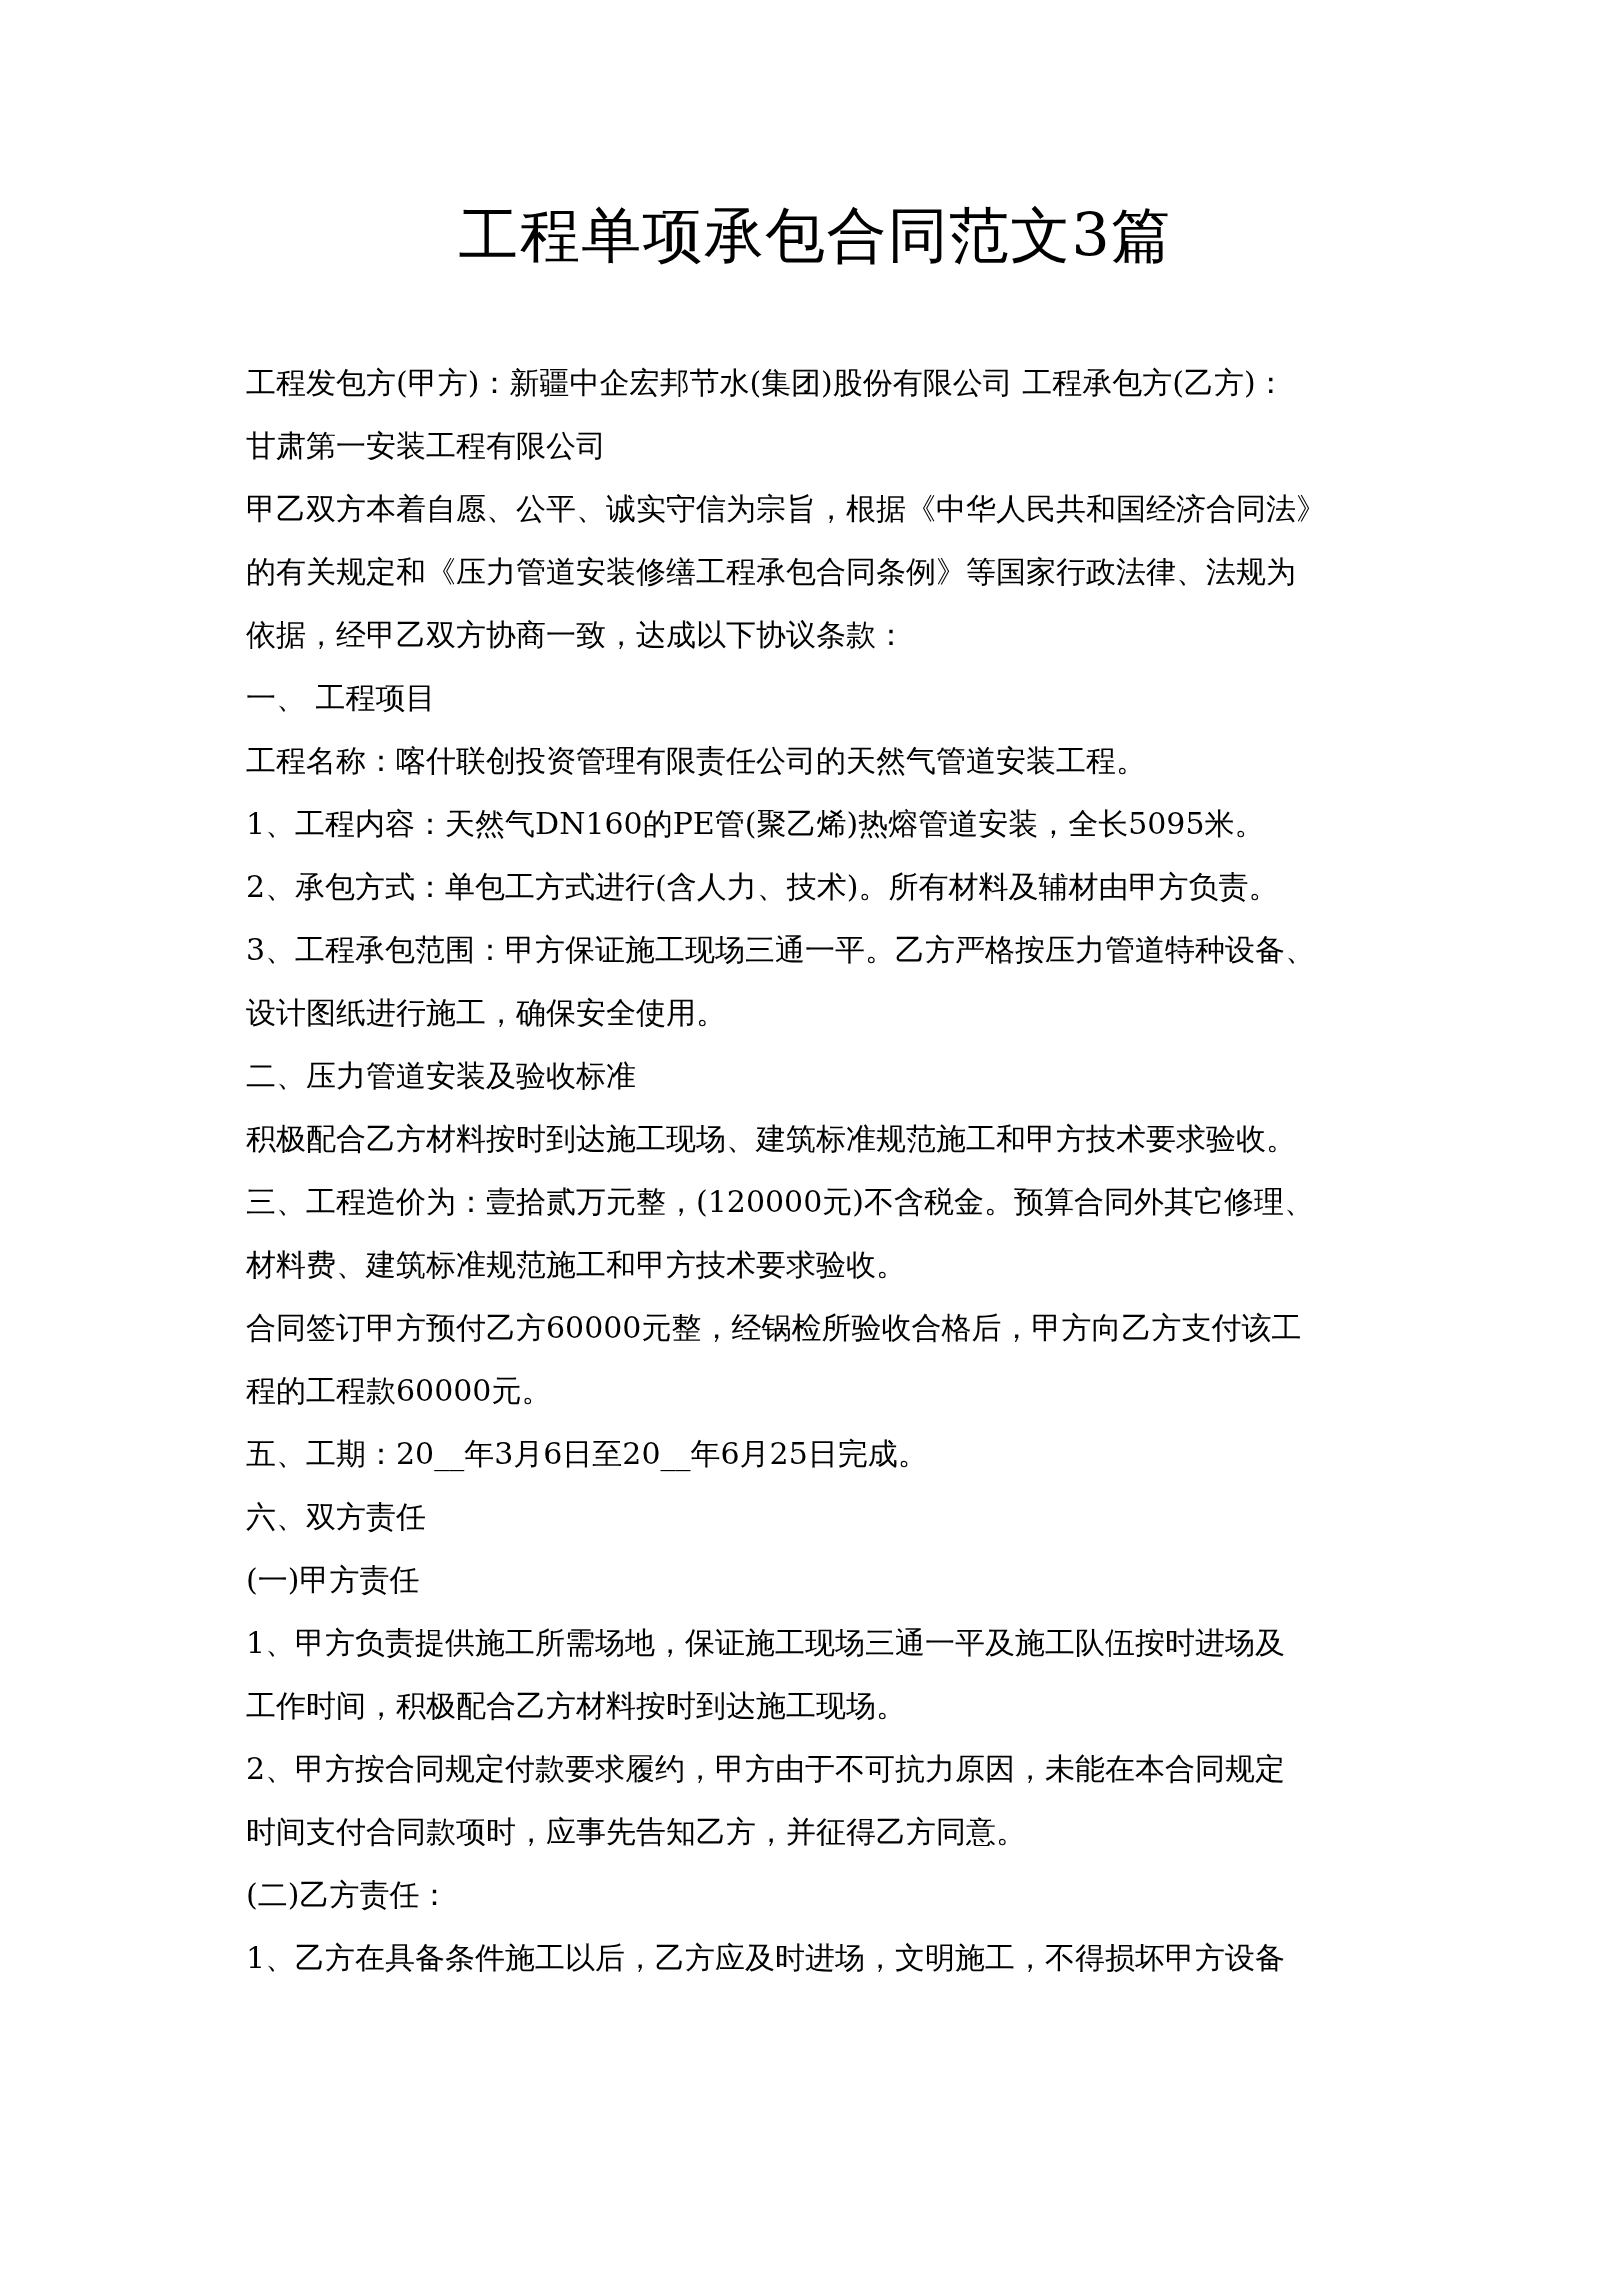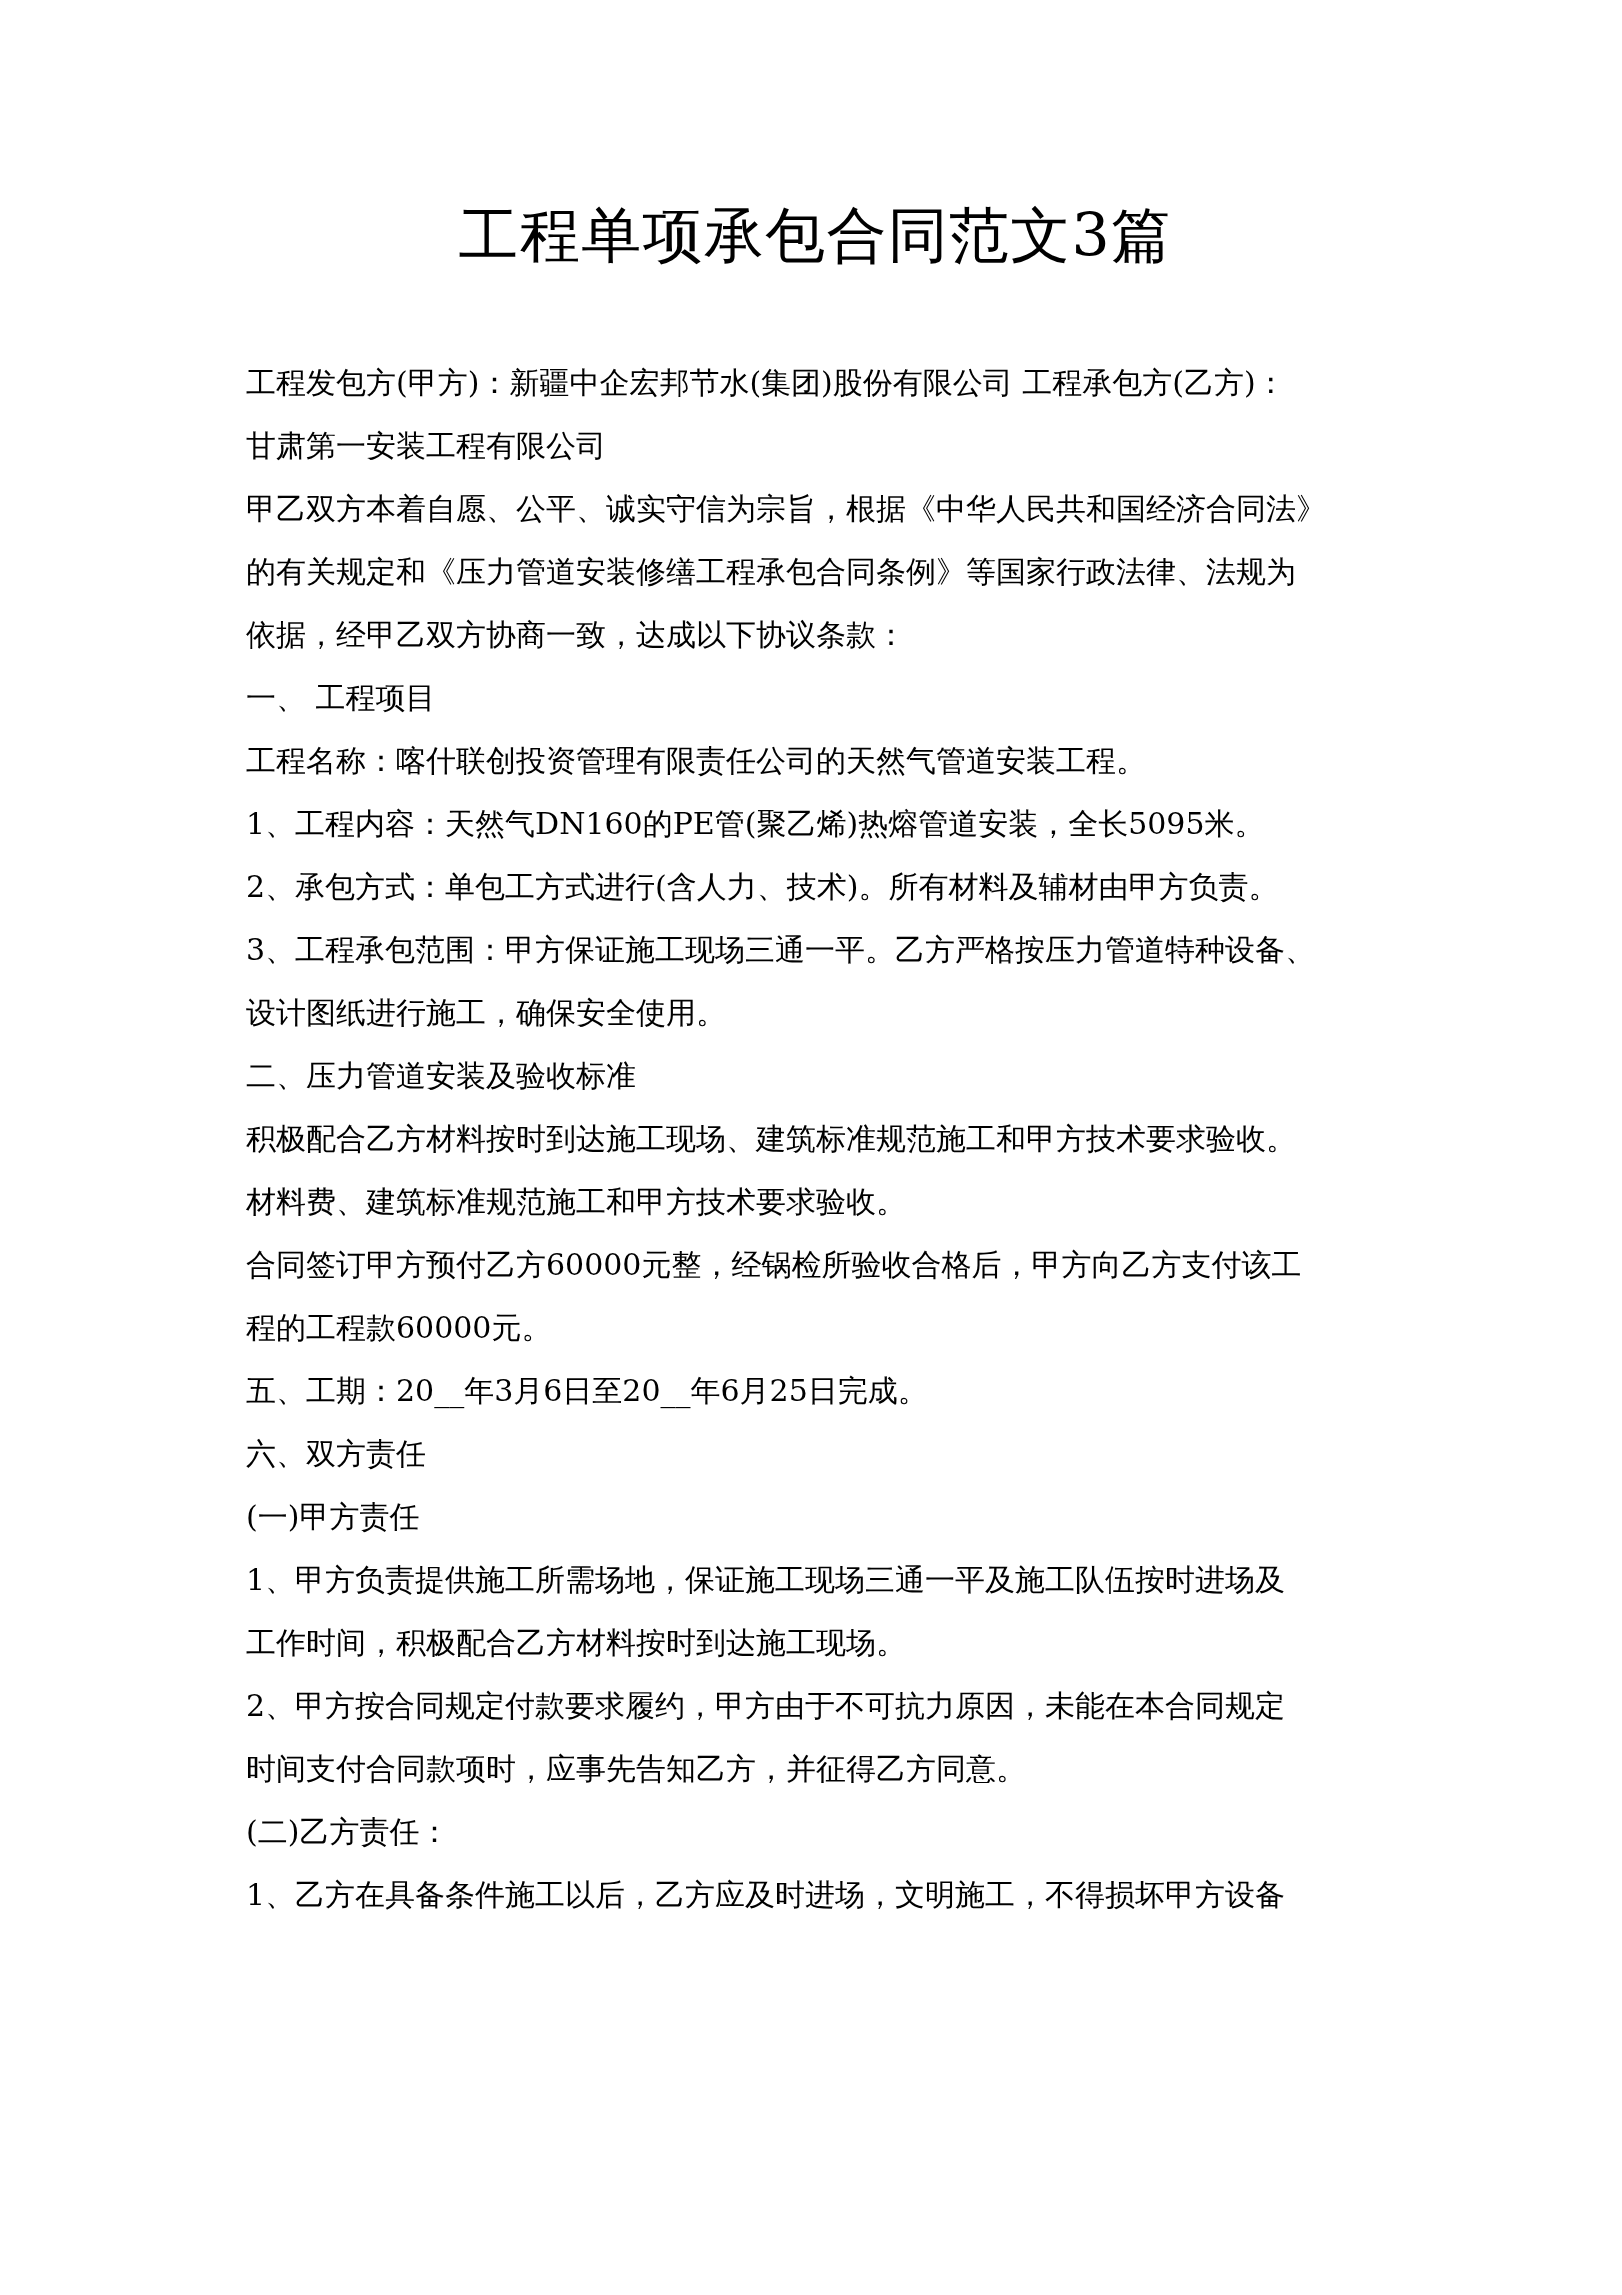--- a/index.html
+++ b/index.html
@@ -29,20 +29,21 @@
     <div class="line">的有关规定和《压力管道安装修缮工程承包合同条例》等国家行政法律、法规为</div>
     <div class="line">依据，经甲乙双方协商一致，达成以下协议条款：</div>
     <div class="line">一、  工程项目</div>
     <div class="line">工程名称：喀什联创投资管理有限责任公司的天然气管道安装工程。</div>
     <div class="line">1、工程内容：天然气DN160的PE管(聚乙烯)热熔管道安装，全长5095米。</div>
     <div class="line">2、承包方式：单包工方式进行(含人力、技术)。所有材料及辅材由甲方负责。</div>
     <div class="line">3、工程承包范围：甲方保证施工现场三通一平。乙方严格按压力管道特种设备、</div>
     <div class="line">设计图纸进行施工，确保安全使用。</div>
     <div class="line">二、压力管道安装及验收标准</div>
     <div class="line">积极配合乙方材料按时到达施工现场、建筑标准规范施工和甲方技术要求验收。</div>
+    <div class="line">三、工程造价为：壹拾贰万元整，(120000元)不含税金。预算合同外其它修理、</div>
     <div class="line">材料费、建筑标准规范施工和甲方技术要求验收。</div>
     <div class="line">合同签订甲方预付乙方60000元整，经锅检所验收合格后，甲方向乙方支付该工</div>
     <div class="line">程的工程款60000元。</div>
     <div class="line">五、工期：20__年3月6日至20__年6月25日完成。</div>
     <div class="line">六、双方责任</div>
     <div class="line">(一)甲方责任</div>
     <div class="line">1、甲方负责提供施工所需场地，保证施工现场三通一平及施工队伍按时进场及</div>
     <div class="line">工作时间，积极配合乙方材料按时到达施工现场。</div>
     <div class="line">2、甲方按合同规定付款要求履约，甲方由于不可抗力原因，未能在本合同规定</div>
     <div class="line">时间支付合同款项时，应事先告知乙方，并征得乙方同意。</div>

